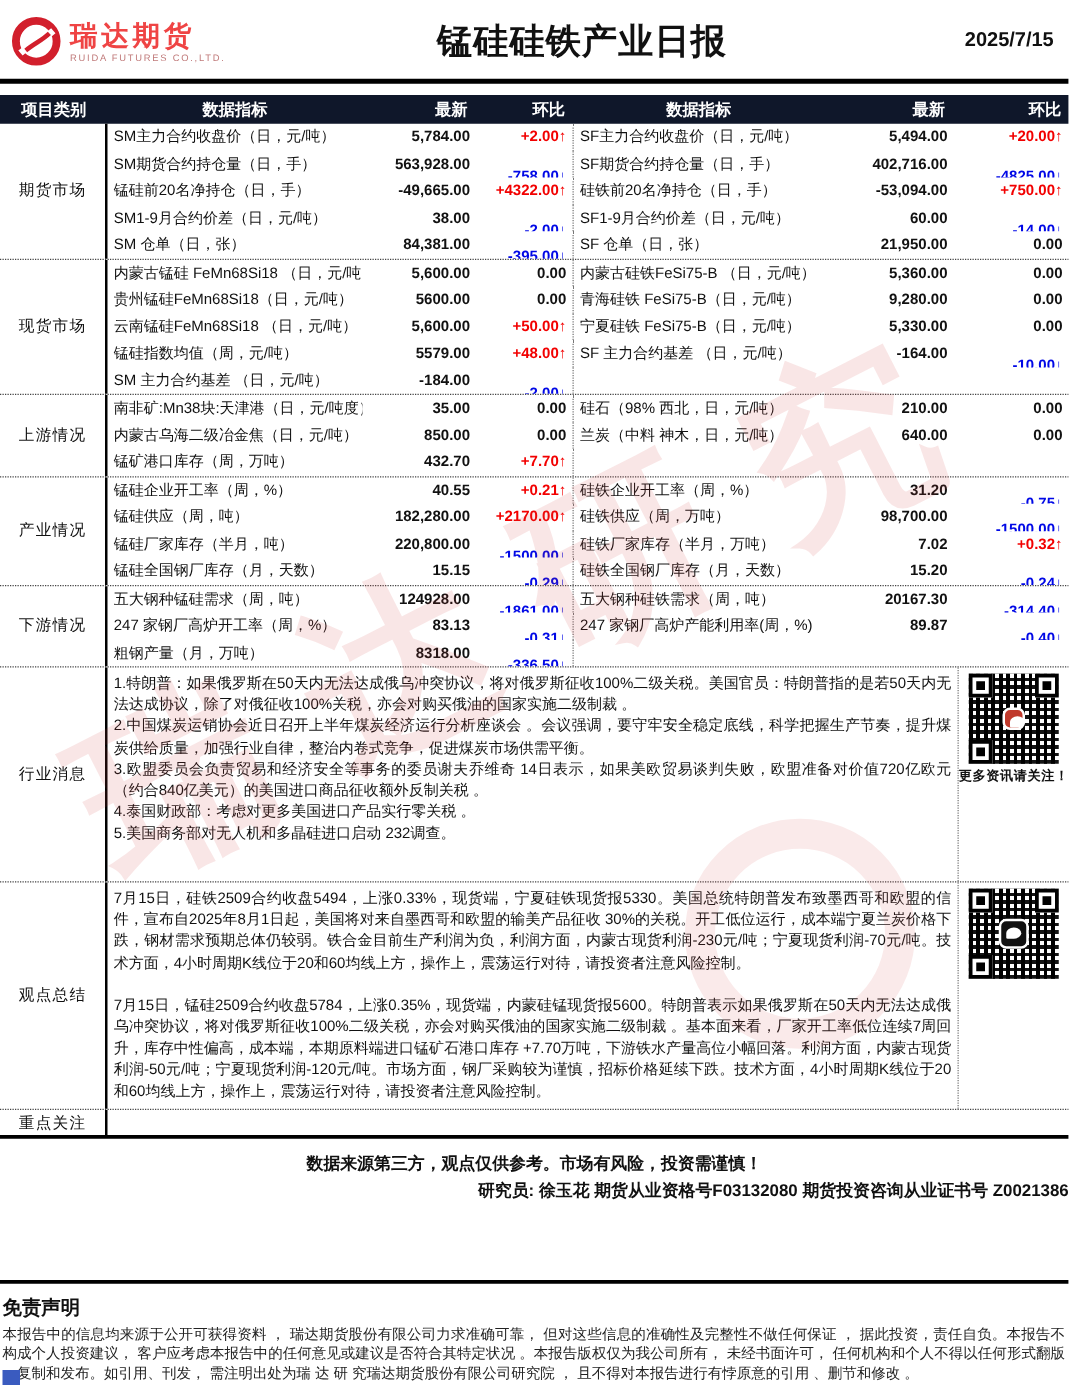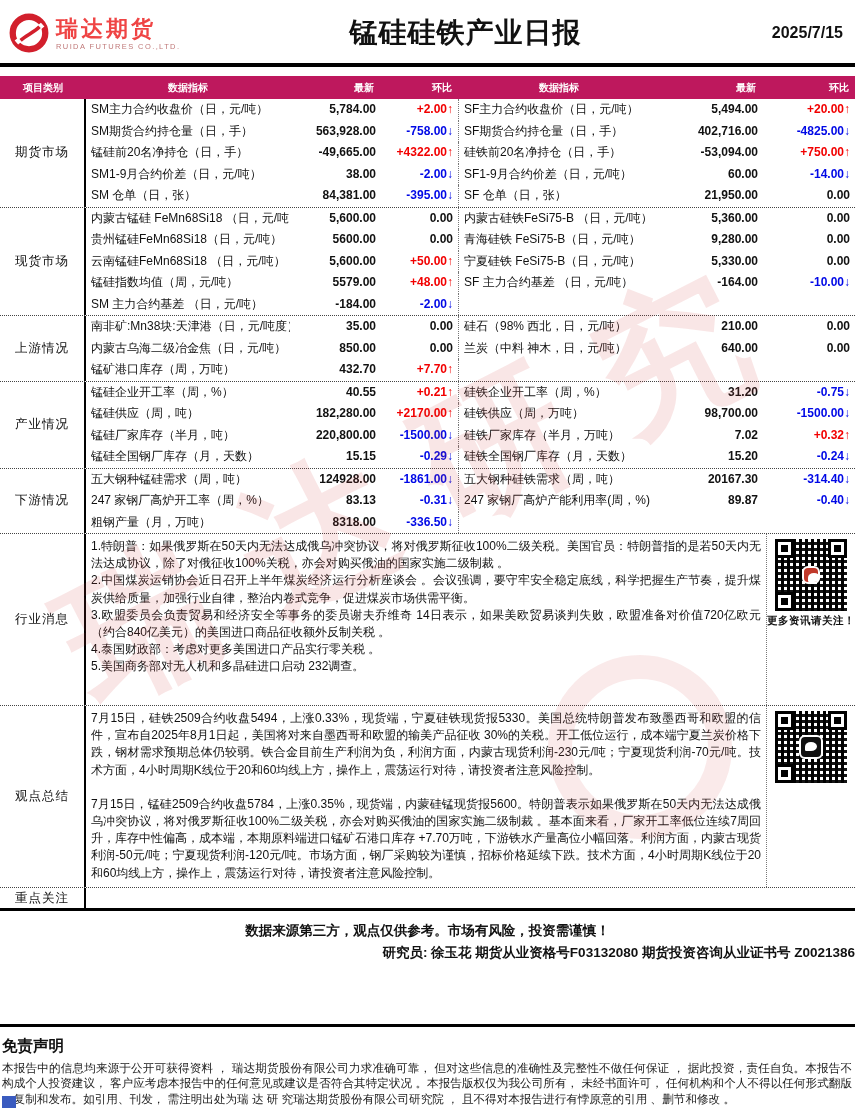--- a/index.html
+++ b/index.html
@@ -12,40 +12,40 @@
   .logo-mark{width:42px;height:42px;flex:none;}
   .brand-cn{font-size:22px;font-weight:bold;letter-spacing:3px;color:#ef4444;line-height:26px;}
   .brand-en{font-size:7.5px;color:#c07a7a;letter-spacing:1.4px;}
   .hdr-title{flex:1;text-align:center;font-size:28px;font-weight:bold;letter-spacing:1px;}
   .hdr-date{width:170px;flex:none;text-align:right;font-size:16px;font-weight:bold;}
   .top-rule{height:4px;background:#000;margin-top:1px;}
 
   
   .rpt{margin-top:9px;border-bottom:3px solid #000;position:relative;z-index:2;}
   .thead{display:grid;grid-template-columns:86px 204px 96px 72px 202px 108px 87px;
-         background:#be185d;color:#fff;font-weight:bold;font-size:10px;height:23px;line-height:23px;}
+         background:#0f172a;color:#fff;font-weight:bold;font-size:13px;height:23px;line-height:23px;}
   .thead .hc{white-space:nowrap;overflow:hidden;}
   .hc.center{text-align:center;}
   .hc.rt{text-align:right;padding-right:12px;box-sizing:border-box;}
   .hc.rt2{text-align:right;padding-right:6px;box-sizing:border-box;}
 
   .sec{display:flex;border-top:1px dotted #444;}
   .sec.first{border-top:none;}
   .cat{width:84px;flex:none;border-right:2px solid #000;display:flex;align-items:center;
        justify-content:center;font-size:12.5px;letter-spacing:1px;}
   .rows{flex:1;}
   .trow{display:grid;grid-template-columns:204px 96px 72px 202px 108px 87px;
         height:21.5px;line-height:21.5px;font-size:12px;}
   .cell{white-space:nowrap;overflow:hidden;box-sizing:border-box;}
   .cell.ind{padding-left:5px;}
   .cell.rsep{border-left:1px dotted #777;}
   .cell.val{text-align:right;padding-right:10px;font-weight:bold;}
   .cell.chg{text-align:right;padding-right:5px;font-weight:bold;}
   .chg.up{color:#f20000;}
-  .chg.down{color:#0008e6;}
+  .chg.down{color:#0008e6;margin-top:10px;}
 
   
   .text-wrap{flex:1;display:flex;min-width:0;}
   .text-body{flex:1;min-width:0;font-size:12px;line-height:17.2px;padding:4px 5px 0 5px;
              white-space:pre-line;text-align:justify;}
   .sec-news{height:172px;box-sizing:border-box;}
   .sec-view{height:182px;box-sizing:border-box;}
   .sec-focus{height:21px;box-sizing:border-box;}
   .view-body{white-space:normal;}
   .view-body p{margin:0 0 17px 0;}

